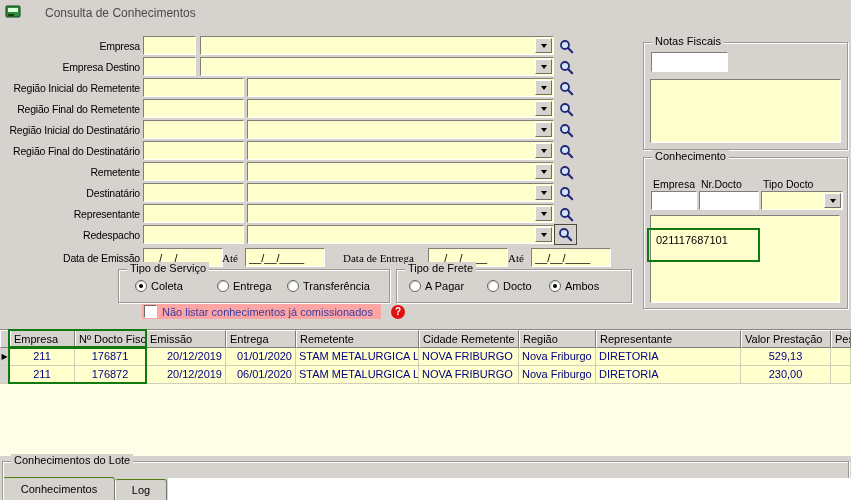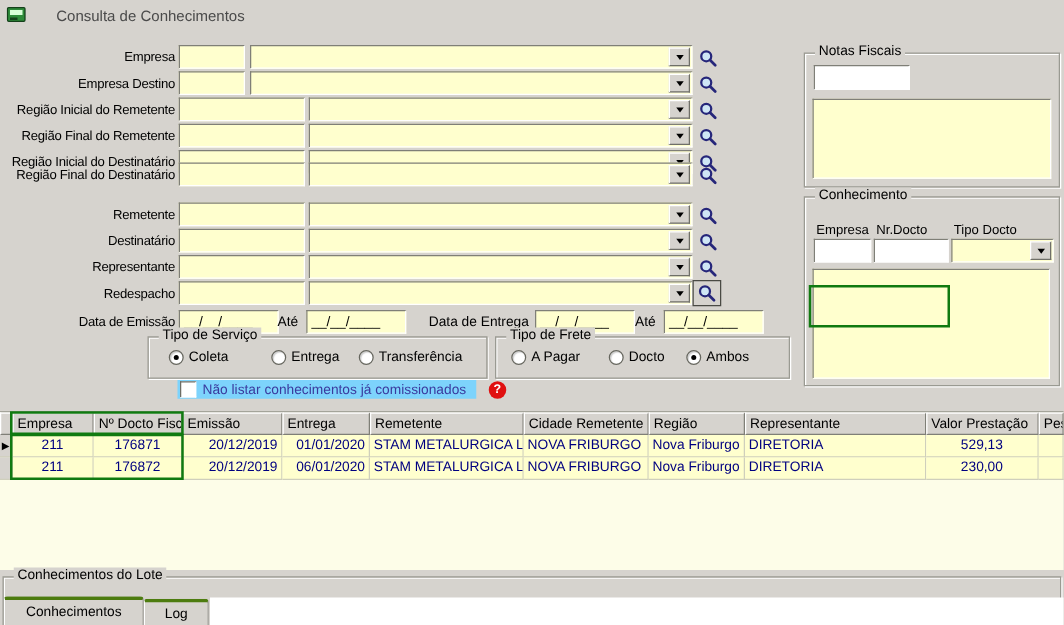--- a/index.html
+++ b/index.html
@@ -14,43 +14,43 @@
 .white{background:#FFFFFF;}
 .code{left:143px;width:53px;}
 .codew{left:143px;width:101px;}
 .combo{position:absolute;height:19px;background:#FFFFCE;}
 .posA{left:200px;width:354px;}
 .posB{left:247px;width:307px;}
 .ddbtn{position:absolute;right:1px;top:1px;bottom:1px;width:17px;background:#D6D3CE;border-top:1px solid #fff;border-left:1px solid #fff;border-right:1px solid #6f6f68;border-bottom:1px solid #6f6f68;display:flex;align-items:center;justify-content:center;cursor:pointer;}
 .chev{width:0;height:0;border:3.5px solid transparent;border-top:4.5px solid #000;margin-top:4px;}
 .mag{position:absolute;left:557px;top:1px;width:18px;height:18px;display:flex;align-items:center;justify-content:center;cursor:pointer;}
 .mag.boxed{left:554px;top:-1px;width:23px;height:21px;border:1px solid #4a4a44;background:#D6D3CE;}
-.dlabel{position:absolute;top:4px;white-space:nowrap;}
+.dlabel{position:absolute;top:4px;white-space:nowrap;font-family:Liberation Serif, serif;}
 .date{width:80px;}
 .group{position:absolute;border:1px solid #9a9a92;box-shadow:1px 1px 0 #ffffff,inset 1px 1px 0 #ffffff;}
 .legend{position:absolute;top:-8px;left:8px;background:#D6D3CE;padding:0 3px;white-space:nowrap;font-size:11px;}
 .ropt{position:absolute;top:10px;display:flex;align-items:center;gap:4px;cursor:pointer;white-space:nowrap;}
 input[type=radio]{appearance:none;-webkit-appearance:none;width:12px;height:12px;border-radius:50%;background:#fff;border:1px solid #66665e;box-shadow:inset 1px 1px 1px rgba(0,0,0,.2);position:relative;margin:0;}
 input[type=radio]:checked::after{content:"";position:absolute;left:3px;top:3px;width:4px;height:4px;border-radius:50%;background:#000;}
 input[type=checkbox]{appearance:none;-webkit-appearance:none;width:13px;height:13px;background:#fff;border-top:1px solid #6d6d65;border-left:1px solid #6d6d65;border-bottom:1px solid #fff;border-right:1px solid #fff;margin:0;}
 .chkwrap{position:absolute;left:142px;top:304px;display:flex;align-items:center;gap:10px;}
-.chkhl{background:#7dd3fc;display:flex;align-items:center;gap:5px;padding:1px 8px 1px 2px;color:#3A3A9E;cursor:pointer;}
+.chkhl{background:#fca5a5;display:flex;align-items:center;gap:5px;padding:1px 8px 1px 2px;color:#3A3A9E;cursor:pointer;}
 .help{width:14px;height:14px;border-radius:50%;background:#E01010;color:#fff;font-weight:bold;font-size:10px;display:flex;align-items:center;justify-content:center;cursor:pointer;}
 .lst{position:absolute;background:#FFFFCE;}
 .lst-item{padding:0 5px;height:13px;line-height:13px;font-size:11px;cursor:default;}
 .grid{position:absolute;left:0;top:329px;width:851px;height:127px;background:#FDFDE8;border-top:1px solid #8a8a82;}
 .grow{display:grid;grid-template-columns:10px 65px 71px 80px 70px 123px 100px 77px 145px 90px 20px;height:18px;}
 .gh{background:#D6D3CE;border-top:1px solid #FFF;border-left:1px solid #FFF;border-right:1px solid #7f7f77;border-bottom:1px solid #7f7f77;padding:2px 3px;font-size:11px;white-space:nowrap;overflow:hidden;}
 .gh.mk{padding:0;}
 .gc{background:#FFFFCE;border-right:1px solid #cfcfbc;border-bottom:1px solid #cfcfbc;color:#000080;padding:2px 3px;font-size:11px;white-space:nowrap;overflow:hidden;cursor:default;}
 .gc.mk{background:#D6D3CE;border-right:1px solid #7f7f77;color:#000;display:flex;align-items:center;justify-content:center;padding:0;font-size:8px;}
 .ar{text-align:center;}
 .ac{text-align:right;}
 .hl{position:absolute;border:2px solid #107A10;pointer-events:none;z-index:8;}
-.tab{position:absolute;background:#D6D3CE;border-top:3px solid #4d7c0f;border-left:1px solid #fff;border-right:1px solid #77776f;border-radius:3px 3px 0 0;display:flex;align-items:center;justify-content:center;font-size:11px;cursor:pointer;z-index:5;}
+.tab{position:absolute;background:#D6D3CE;border-top:1px solid #4d7c0f;border-left:1px solid #fff;border-right:1px solid #77776f;border-radius:3px 3px 0 0;display:flex;align-items:center;justify-content:center;font-size:11px;cursor:pointer;z-index:5;}
 .whitearea{position:absolute;background:#fff;z-index:4;}
 .gabs{position:absolute;}
 </style>
 </head>
 <body>
 
 <div class="titlebar">
   <span><svg width="16" height="16" viewBox="0 0 16 16">
         <rect x="1" y="2" width="14" height="11" rx="1" fill="#2e8b3a" stroke="#14401a"></rect>
         <rect x="3" y="4" width="10" height="4" fill="#d8ffd8"></rect>
@@ -132,21 +132,21 @@
       </div>
     </div>
   <div class="mag">
       <svg width="15" height="15" viewBox="0 0 15 15">
         <circle cx="6" cy="6" r="4" fill="#cfe6f5" stroke="#26267a" stroke-width="1.8"></circle>
         <line x1="9" y1="9" x2="13.2" y2="13.2" stroke="#26267a" stroke-width="2.2" stroke-linecap="round"></line>
       </svg>
     </div>
 </div>
 
-<div class="frow" style="top:130px">
+<div class="frow" style="top:141px">
   <span class="flabel">Região Final do Destinatário</span>
   <input class="inp sunken codew" style="">
   <div class="combo sunken posB">
       <div class="ddbtn">
         <span class="chev"></span>
       </div>
     </div>
   <div class="mag">
       <svg width="15" height="15" viewBox="0 0 15 15">
         <circle cx="6" cy="6" r="4" fill="#cfe6f5" stroke="#26267a" stroke-width="1.8"></circle>
@@ -284,20 +284,21 @@
   <span class="gabs" style="left:57px;top:20px;font-size:10.5px">Nr.Docto</span>
   <span class="gabs" style="left:119px;top:20px;font-size:10.5px">Tipo Docto</span>
   <input class="inp sunken white" style="left: 7px; top: 33px; width: 46px;">
   <input class="inp sunken white" style="left: 55px; top: 33px; width: 60px;">
   <div class="combo sunken white" style="left:117px;top:33px;width:82px">
       <div class="ddbtn">
         <span class="chev"></span>
       </div>
     </div>
   <div class="lst sunken" style="left:6px;top:57px;width:190px;height:88px;padding-top:18px">
+    <div class="lst-item">021117687101</div>
   </div>
 </div>
 
 <div class="grid">
   <div class="grow">
     <div class="gh mk"></div>
     <div class="gh">Empresa</div>
     <div class="gh">Nº Docto Fiscal</div>
     <div class="gh">Emissão</div>
     <div class="gh">Entrega</div>

